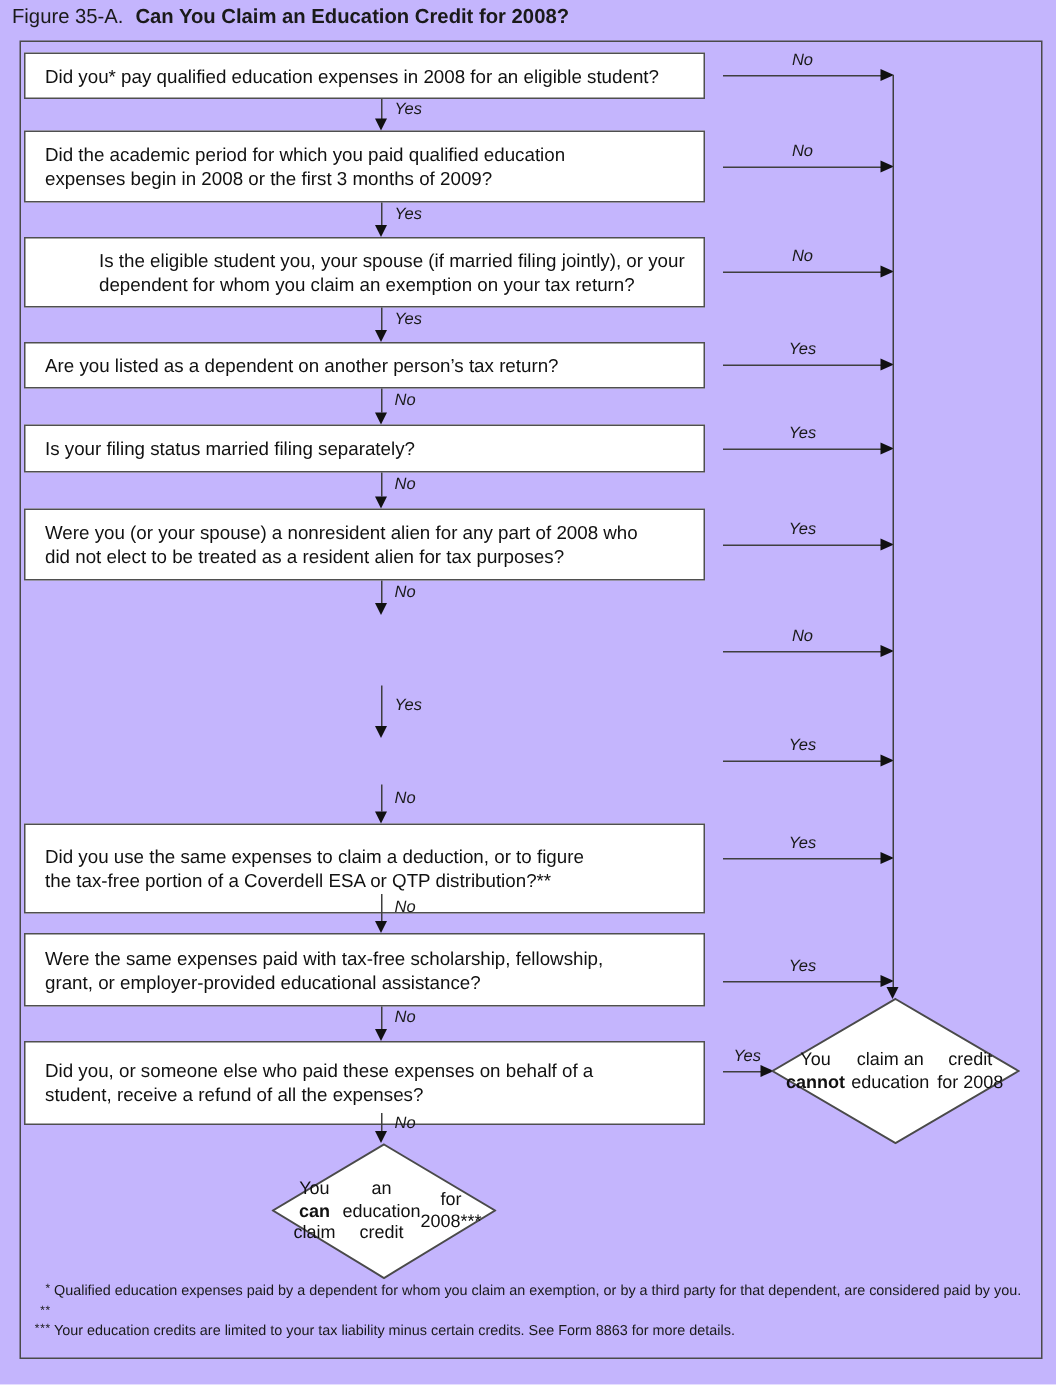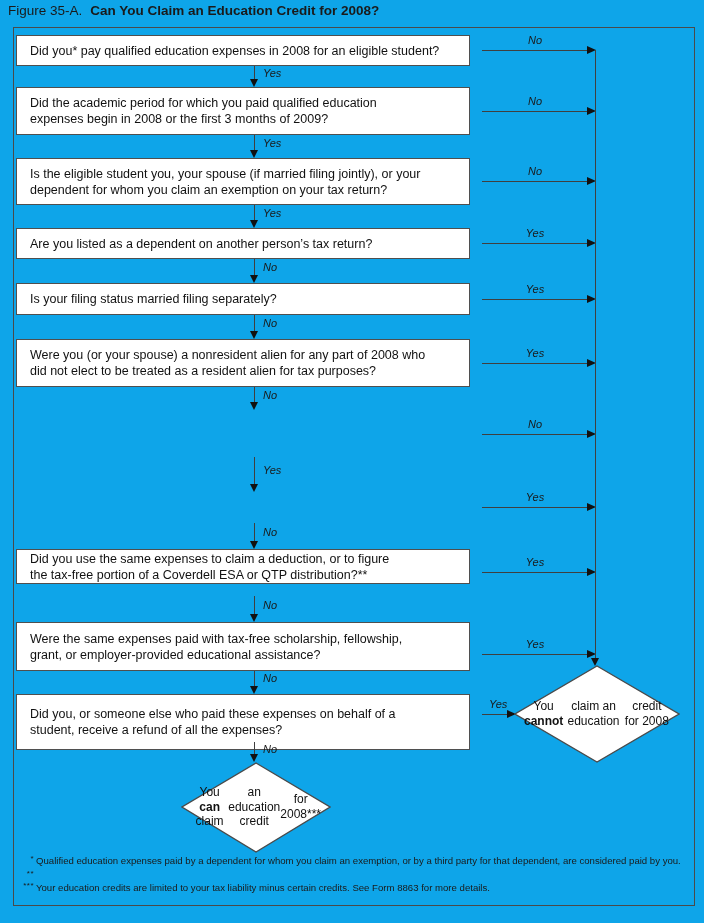--- a/index.html
+++ b/index.html
@@ -1,16 +1,16 @@
 <!DOCTYPE html>
 <html><head>
 <meta charset="utf-8">
 <style>
   html,body{margin:0;padding:0;background:#fff;}
-  .page{position:relative;width:704px;height:923px;background:#0ea5e9;
+  .page{position:relative;width:704px;height:923px;background:#c4b5fd;
         font-family:"Liberation Sans",sans-serif;color:#1a1a1a;overflow:hidden;}
   .title{position:absolute;left:8px;top:3px;font-size:13.5px;white-space:nowrap;}
   .title .prefix{font-weight:normal;}
   .title .heading{font-weight:bold;margin-left:8px;}
   .outer-border{position:absolute;left:13px;top:27px;width:682px;height:879px;
         border:1.5px solid #4a4a4a;box-sizing:border-box;}
   .qbox{position:absolute;left:16px;width:454px;border:1.3px solid #4f4f4f;background:#fff;
         box-sizing:border-box;display:flex;align-items:center;}
   .qtext{padding-left:13px;padding-right:6px;font-size:12.5px;line-height:1.28;
         white-space:pre-line;color:#111;}
@@ -42,35 +42,35 @@
 
   <div class="outer-border"></div>
 
   <div class="qbox" style="top:35px;height:31px;">
       <span class="qtext">Did you* pay qualified education expenses in 2008 for an eligible student?</span>
     </div>
   <div class="qbox" style="top:87px;height:48px;">
       <span class="qtext">Did the academic period for which you paid qualified education
 expenses begin in 2008 or the first 3 months of 2009?</span>
     </div>
-  <div class="qbox" style="top:158px;height:47px;">
+  <div class="qbox" style="top:158px;height:47px;padding-left:36px;">
       <span class="qtext">Is the eligible student you, your spouse (if married filing jointly), or your
 dependent for whom you claim an exemption on your tax return?</span>
     </div>
   <div class="qbox" style="top:228px;height:31px;">
       <span class="qtext">Are you listed as a dependent on another person’s tax return?</span>
     </div>
   <div class="qbox" style="top:283px;height:32px;">
       <span class="qtext">Is your filing status married filing separately?</span>
     </div>
   <div class="qbox" style="top:339px;height:48px;">
       <span class="qtext">Were you (or your spouse) a nonresident alien for any part of 2008 who
 did not elect to be treated as a resident alien for tax purposes?</span>
     </div>
-  <div class="qbox" style="top:549px;height:35px;">
+  <div class="qbox" style="top:549px;height:60px;">
       <span class="qtext">Did you use the same expenses to claim a deduction, or to figure
 the tax-free portion of a Coverdell ESA or QTP distribution?**</span>
     </div>
   <div class="qbox" style="top:622px;height:49px;">
       <span class="qtext">Were the same expenses paid with tax-free scholarship, fellowship,
 grant, or employer-provided educational assistance?</span>
     </div>
   <div class="qbox" style="top:694px;height:56px;">
       <span class="qtext">Did you, or someone else who paid these expenses on behalf of a
 student, receive a refund of all the expenses?</span>

